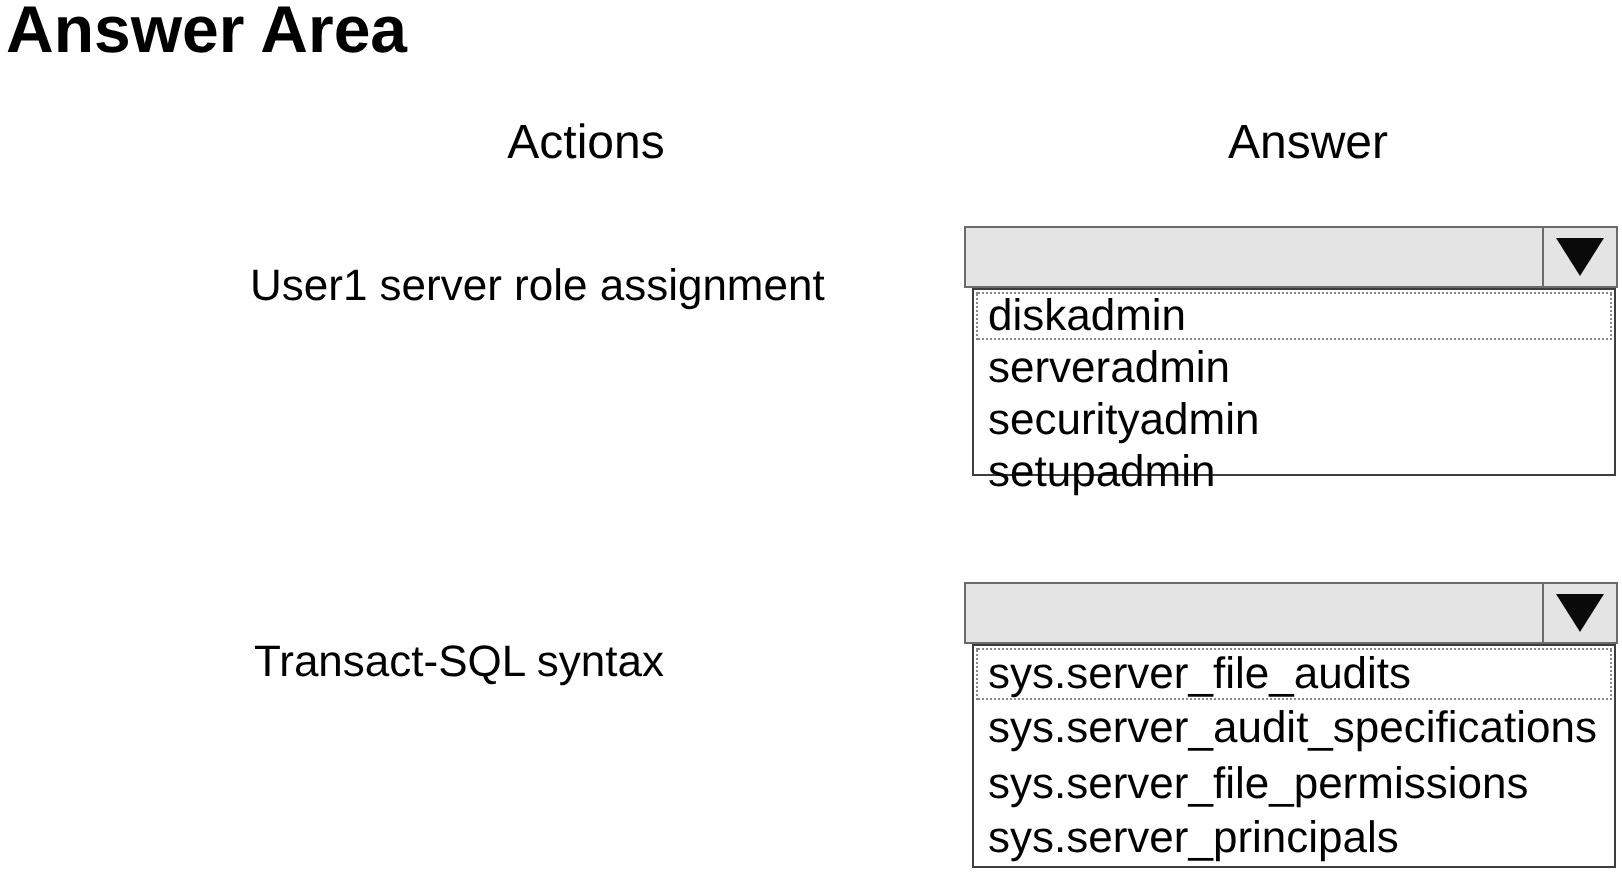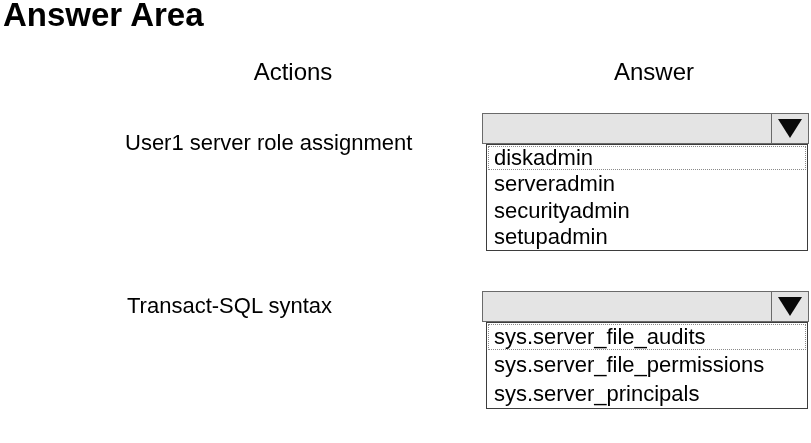--- a/index.html
+++ b/index.html
@@ -19,21 +19,21 @@
     transform: translateX(-50%);
     font-size: 24px; font-weight: normal; white-space: nowrap;
   }
   .col-header.actions { left: 293px; }
   .col-header.options { left: 654px; }
   .action-label {
     position: absolute;
     font-size: 22px; white-space: nowrap; margin-top: 18px;
   }
   .action-label.row1 { left: 125px; top: 112px; }
-  .action-label.row2 { left: 127px; top: 275px; }
+  .action-label.row2 { left: 127px; top: 300px; }
 
   .dd-box {
     position: absolute; left: 482px; width: 327px; height: 31px;
     background: #e4e4e4;
     border: 1px solid #6a6a6a;
     display: flex; align-items: center;
   }
   .dd-box.row1 { top: 113px; }
   .dd-box.row2 { top: 291px; }
   .dd-value {
@@ -53,22 +53,22 @@
     border-top: 19px solid #0a0a0a;
   }
 
   .dd-list {
     position: absolute; left: 486px; width: 322px;
     background: #ffffff;
     border: 1px solid #3d3d3d;
     list-style: none;
     display: flex; flex-direction: column;
   }
-  .dd-list.row1 { top: 144px; height: 107px; }
-  .dd-list.row2 { top: 322px; height: 87px; }
+  .dd-list.row1 { top: 144px; height: 94px; }
+  .dd-list.row2 { top: 322px; height: 112px; }
   .dd-option {
     flex: 1; display: flex; align-items: center;
     font-size: 22px; padding-left: 7px;
     white-space: nowrap; cursor: pointer;
   }
   .dd-option.focused {
     outline: 1px dotted #8a8a8a;
     outline-offset: -2px;
   }
 </style>
@@ -100,15 +100,16 @@
 
 <div class="dd-box row2">
   <span class="dd-value"></span>
   <span class="dd-arrow-btn">
     <span class="arrow-icon"></span>
   </span>
 </div>
 
 <ul class="dd-list row2">
   <li class="dd-option focused">sys.server_file_audits</li>
+  <li class="dd-option">sys.server_audit_specifications</li>
   <li class="dd-option">sys.server_file_permissions</li>
   <li class="dd-option">sys.server_principals</li>
 </ul>
 
 </body></html>

